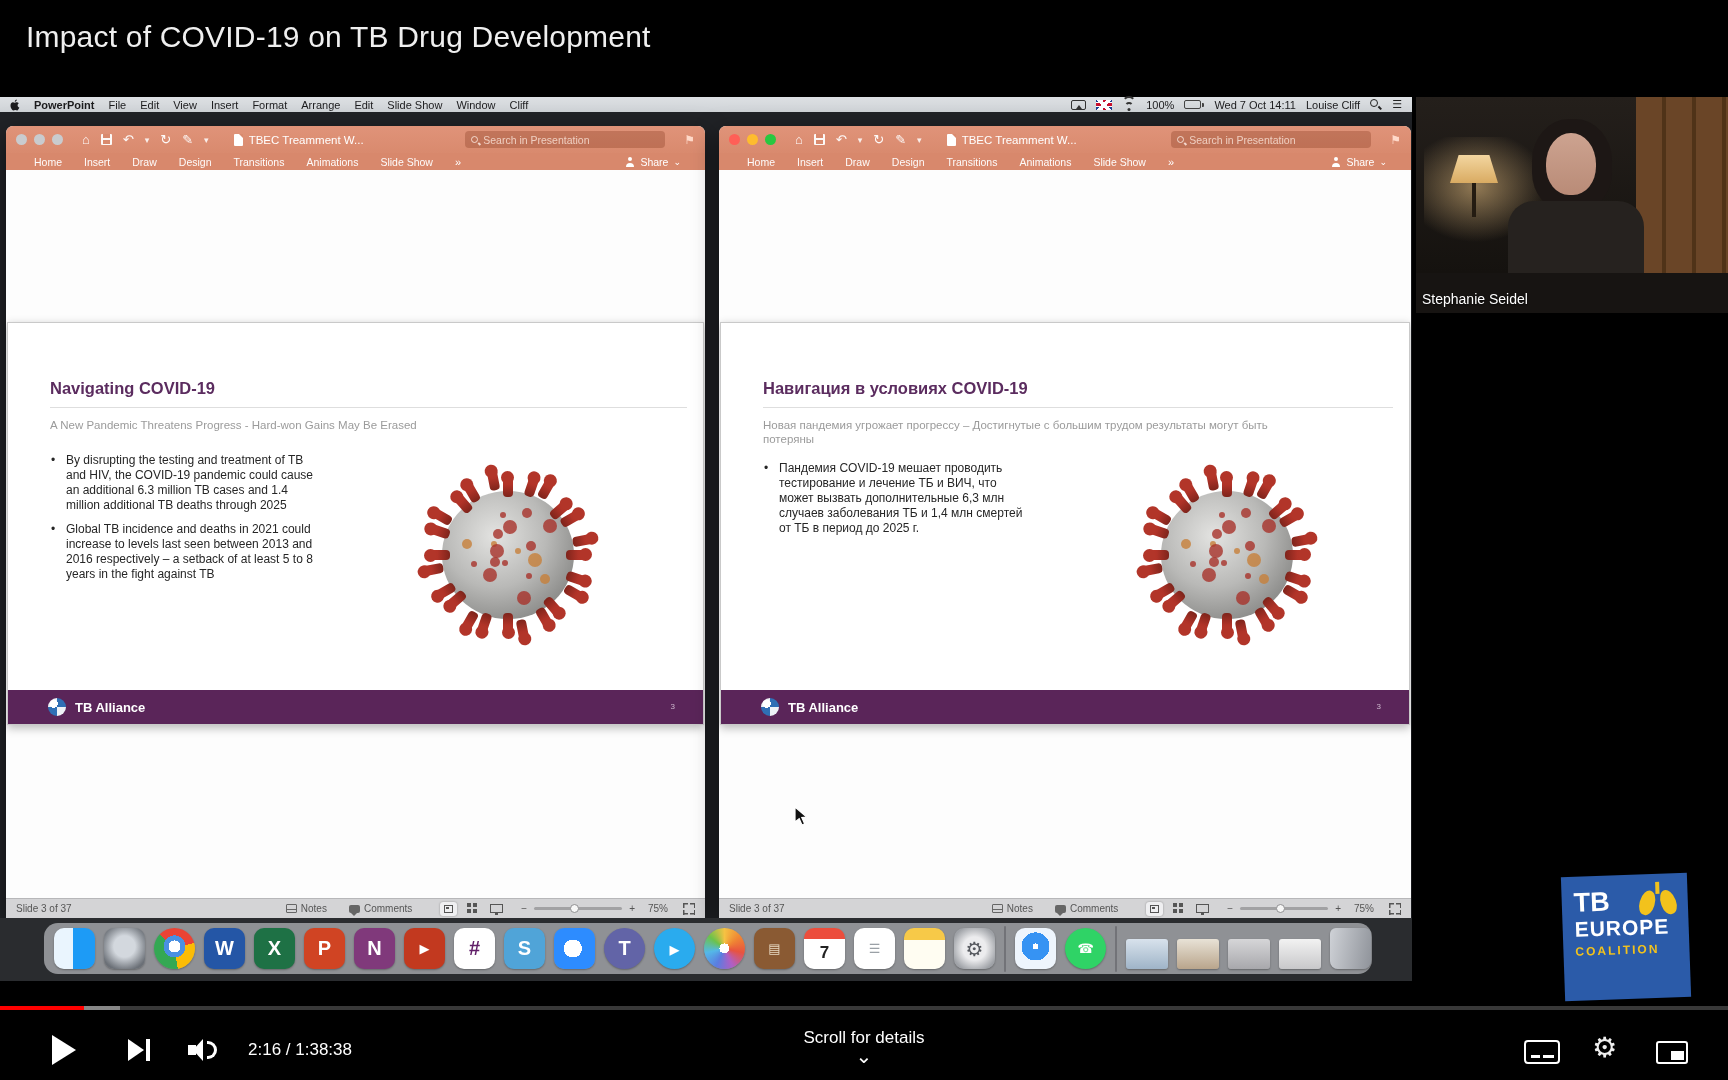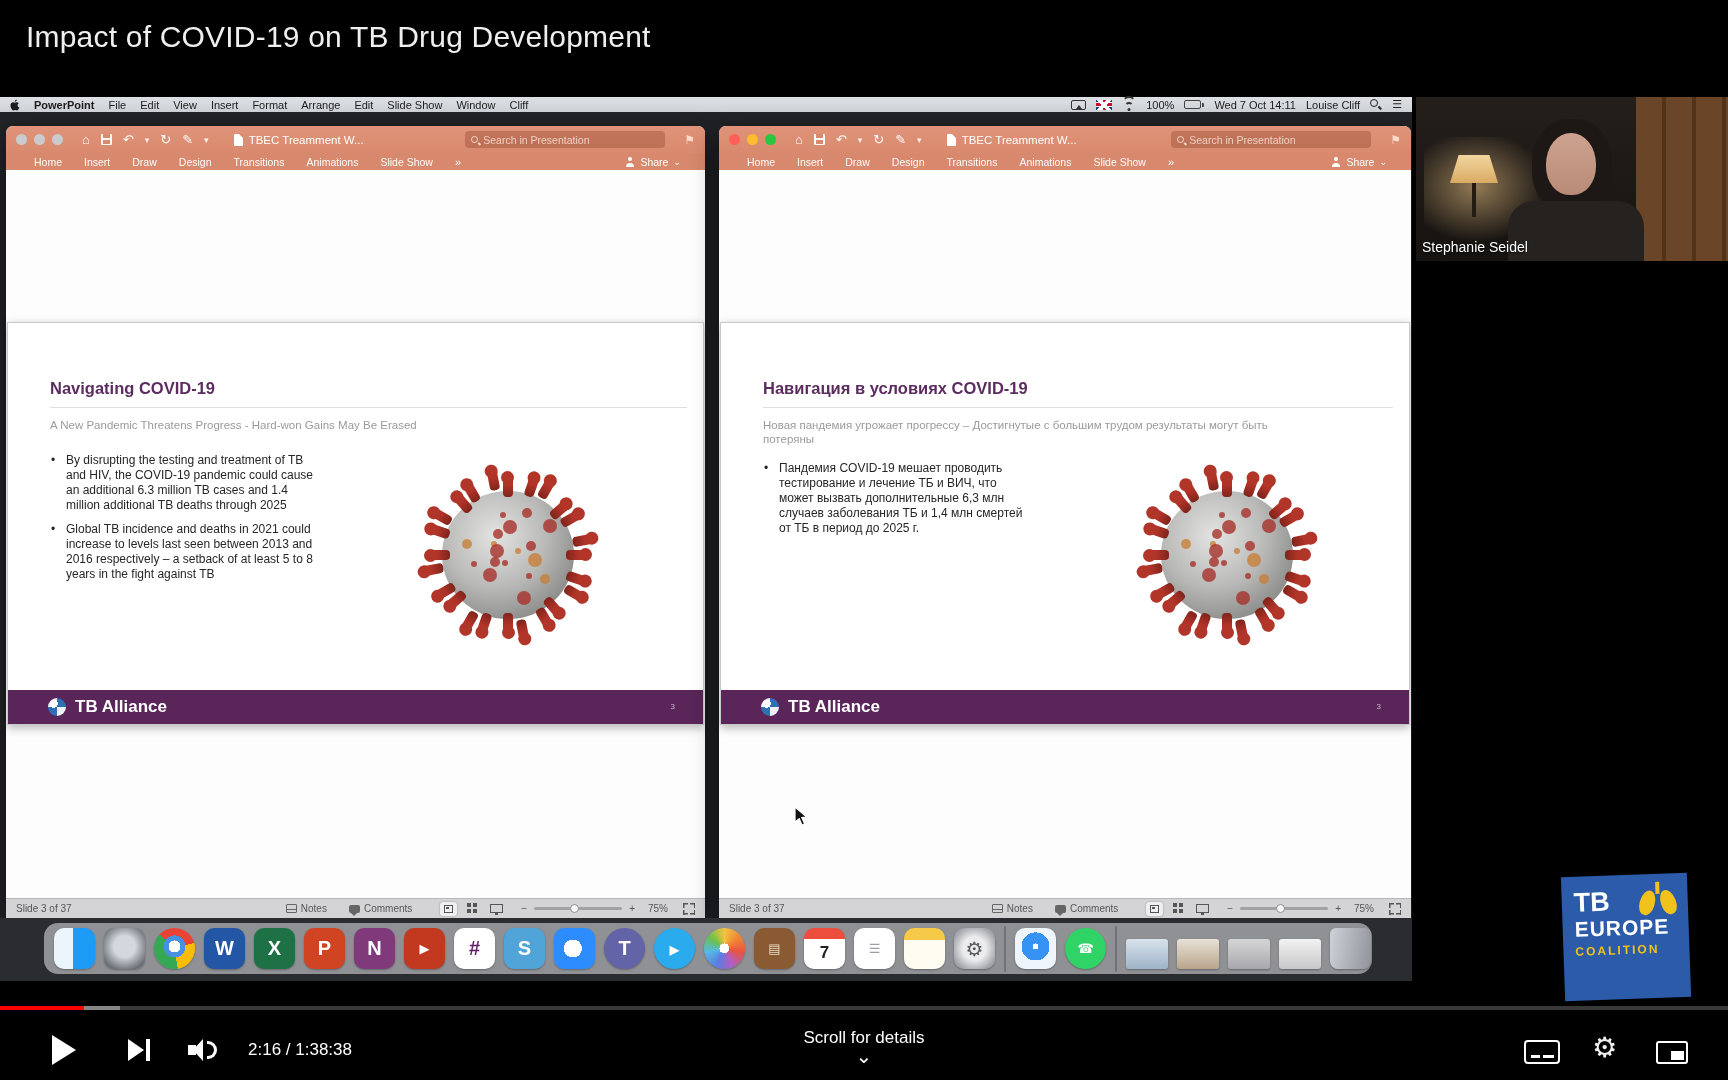--- a/index.html
+++ b/index.html
@@ -108,21 +108,21 @@
       background:radial-gradient(circle at 40% 35%, #e3e3e1, #b9b9b7 45%, #8f8f8d 75%, #7a7a78); }
   .spike { position:absolute; left:50%; top:50%; width:22px; height:10px; margin-top:-5px; border-radius:4px;
       background:linear-gradient(90deg,#7e241b,#b03328 55%,#c0392b); transform-origin:0 50%; }
   .spike:after { content:""; position:absolute; right:-4px; top:-2px; width:13px; height:13px; border-radius:50%; background:#b23529; }
   .vdot { position:absolute; border-radius:50%; }
 
   .slide-footer { position:absolute; left:0; right:0; bottom:0; height:34px; background:#5a2559; display:flex; align-items:center; padding-left:40px; }
   .tba-logo { width:18px; height:18px; border-radius:50%; background:
       radial-gradient(circle at 32% 32%, #fff 0 4px, transparent 4px),
       conic-gradient(#2f6fb5 0 25%, #eef2f7 25% 50%, #2f6fb5 50% 75%, #eef2f7 75%); margin-right:9px; }
-  .footer-brand { color:#fff; font-size:17px; font-weight:700; }
+  .footer-brand { color:#fff; font-size:13px; font-weight:700; }
   .page-num { position:absolute; right:28px; top:12px; color:#cdb7cd; font-size:8px; }
 
   .statusbar { position:absolute; left:0; right:0; bottom:0; height:20px; background:#d4d4d6; border-top:1px solid #b7b7b9; display:flex; align-items:center; font-size:10px; color:#555; padding:0 10px; }
   .sb-label { white-space:nowrap; }
   .sb-group { display:flex; align-items:center; gap:4px; white-space:nowrap; }
   .notes-ico { width:11px; height:9px; border:1px solid #666; border-radius:1px; background:linear-gradient(transparent 55%, #666 55% 70%, transparent 70%); }
   .comment-ico { position:relative; width:11px; height:8px; background:#666; border-radius:2px; }
   .comment-ico:after { content:""; position:absolute; left:2px; bottom:-3px; border-left:3px solid transparent; border-right:3px solid transparent; border-top:3px solid #666; }
   .view-btn { width:17px; height:14px; border-radius:3px; display:flex; align-items:center; justify-content:center; }
   .view-btn.sel { background:#efeff1; box-shadow:0 0 2px rgba(0,0,0,.35); }
@@ -144,21 +144,21 @@
   .dock { position:absolute; left:44px; right:40px; top:5px; bottom:7px; background:rgba(226,229,233,.55); border-radius:14px; display:flex; align-items:center; padding:0 10px; gap:9px; }
   .dock-icon { width:41px; height:41px; border-radius:10px; display:flex; align-items:center; justify-content:center; font-size:20px; font-weight:700; color:#fff; flex:none; box-shadow:0 1px 2px rgba(0,0,0,.3); }
   .dock-icon.round { border-radius:50%; }
   .dock-icon.cal { font-size:17px; padding-top:9px; }
   .dock-icon.glyph-sm { font-size:13px; font-weight:400; }
   .dock-icon.divider { width:2px; height:46px; background:rgba(60,60,65,.35); border-radius:1px; box-shadow:none; }
   .dock-icon.thumb { width:42px; height:30px; border-radius:3px; margin-top:10px; }
   .dock-icon.trash { border-radius:6px 6px 8px 8px; }
 
   
-  .webcam { position:absolute; left:1416px; top:97px; width:312px; height:164px; background:#171412; overflow:hidden; }
+  .webcam { position:absolute; left:1416px; top:97px; width:312px; height:216px; background:#171412; overflow:hidden; }
   .wc-wall { position:absolute; left:0; top:0; width:230px; height:176px; background:linear-gradient(#241f1b,#15120f); }
   .wc-wardrobe { position:absolute; right:0; top:0; width:92px; height:176px;
       background:repeating-linear-gradient(90deg,#6a4527 0 26px,#503318 26px 30px); }
   .wc-glow { position:absolute; left:8px; top:40px; width:130px; height:110px; background:radial-gradient(ellipse at 40% 45%, rgba(243,202,137,.55), rgba(243,202,137,0) 65%); }
   .wc-lampshade { position:absolute; left:34px; top:58px; width:48px; height:28px; background:linear-gradient(#f3d6a0,#d9ab62); clip-path:polygon(18% 0,82% 0,100% 100%,0 100%); }
   .wc-lampstand { position:absolute; left:56px; top:86px; width:4px; height:34px; background:#241c12; }
   .wc-hair { position:absolute; left:116px; top:22px; width:80px; height:92px; border-radius:46% 46% 42% 42%; background:#1d1715; }
   .wc-face { position:absolute; left:130px; top:36px; width:50px; height:62px; border-radius:50% 50% 46% 46%; background:linear-gradient(#cda390,#b98b77); }
   .wc-body { position:absolute; left:92px; top:104px; width:136px; height:72px; border-radius:26px 26px 0 0; background:#26221f; }
   .wc-name { position:absolute; left:6px; bottom:6px; color:#fff; font-size:14px; text-shadow:0 1px 2px rgba(0,0,0,.8); }

